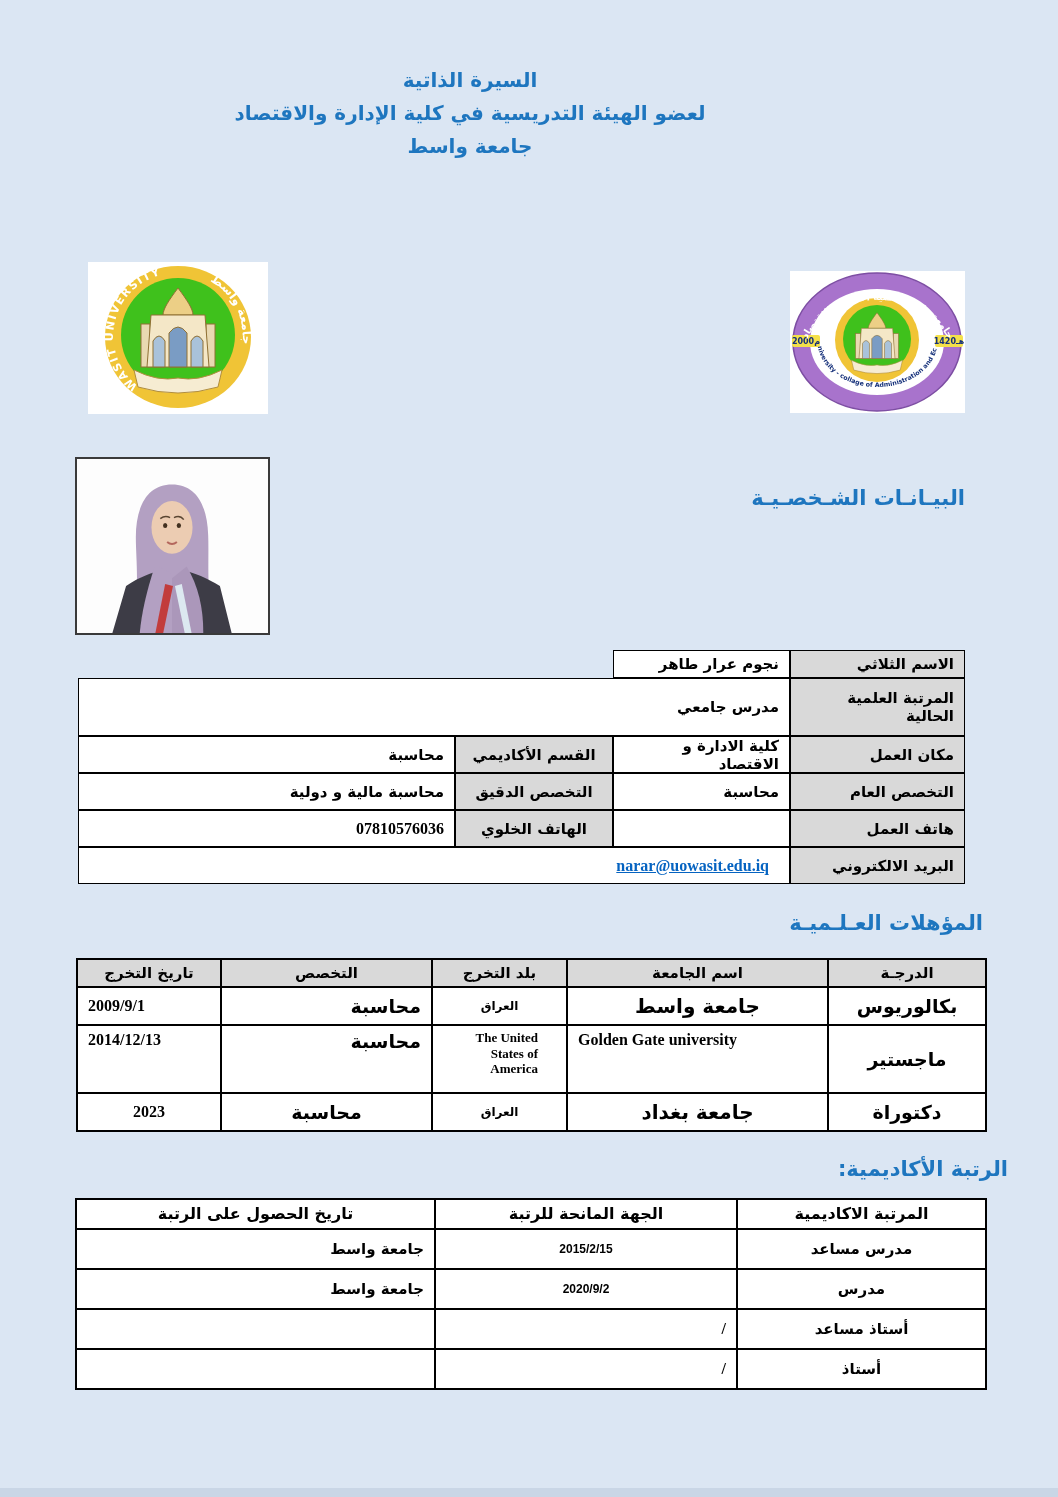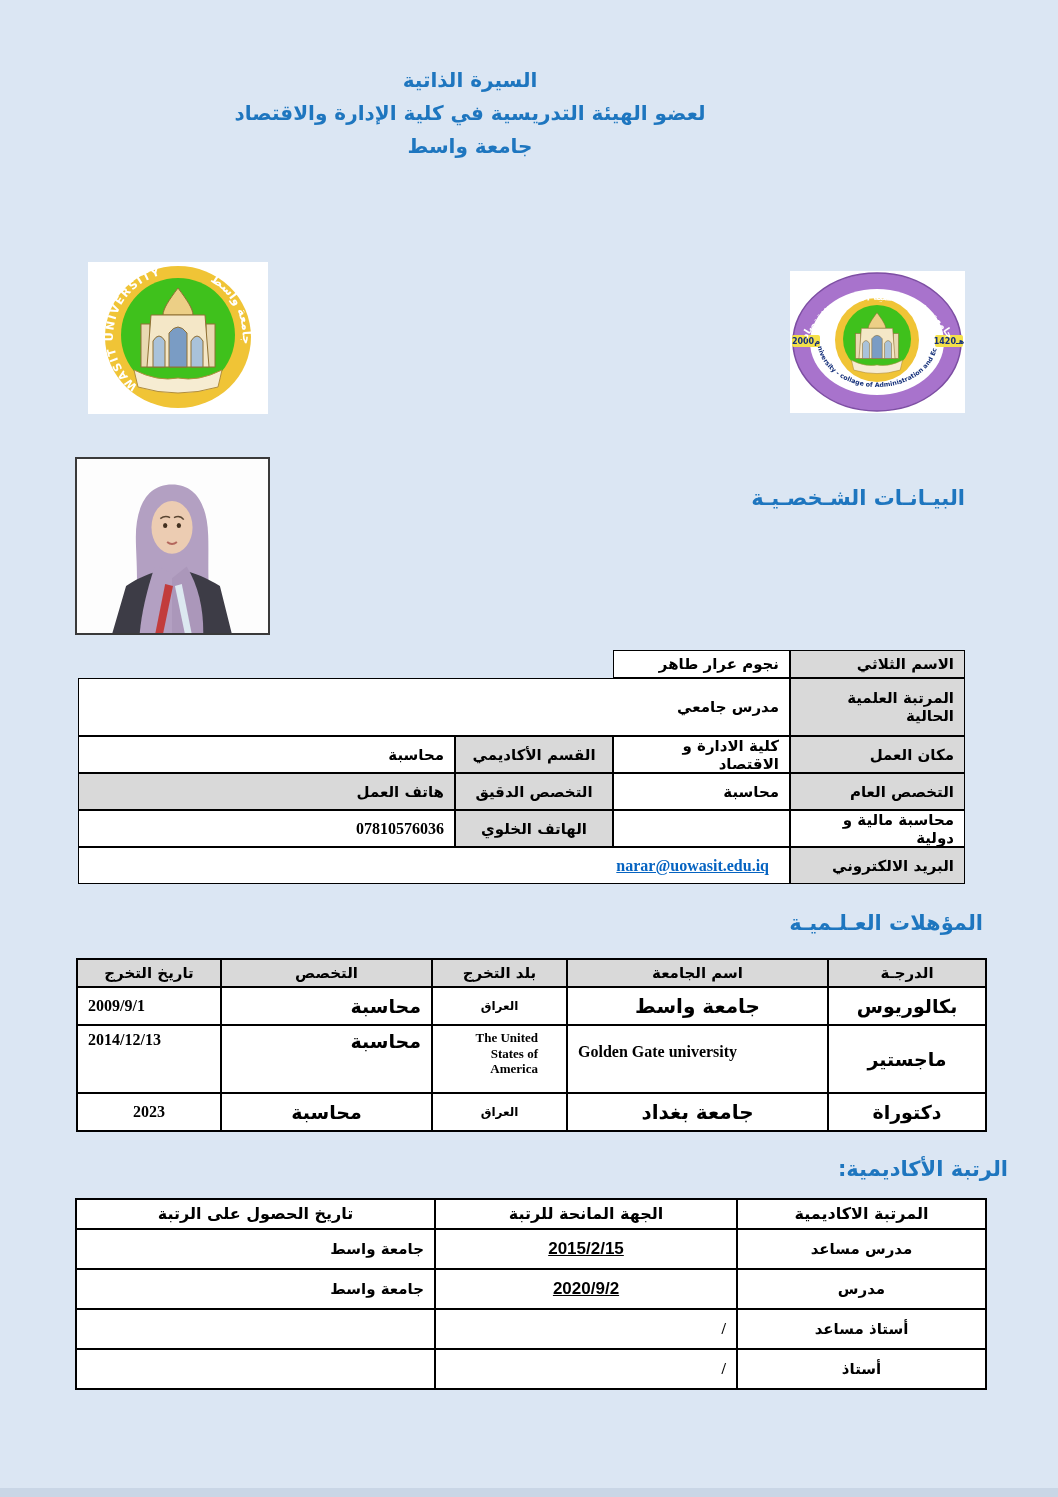--- a/index.html
+++ b/index.html
@@ -42,21 +42,21 @@
   .ctr{justify-content:center;text-align:center;padding:0 4px;}
   .endj{justify-content:flex-end;}
   .ltr{direction:ltr;}
   .s2{grid-column:span 2;}
   .s3{grid-column:span 3;}
   .serif{font-family:"Liberation Serif",serif;}
   .sans{font-family:"Liberation Sans",sans-serif;}
   .f12{font-size:12px;}
   .f13{font-size:13px;}
   .f16{font-size:16px;}
-  .f17{font-size:17px;text-decoration:underline;}
+  .f17{font-size:12px;}
   .f19{font-size:19px;}
   .f20{font-size:20px;}
   .pad14{padding:0 28px;}
   a.em{color:var(--link-blue);font-weight:bold;font-family:"Liberation Serif",serif;
        font-size:16px;}
 </style>
 </head>
 <body>
 
 <div class="page">
@@ -156,23 +156,23 @@
     <div class="c s3">مدرس جامعي</div>
 
     <div class="c lab">مكان العمل</div>
     <div class="c">كلية الادارة و الاقتصاد</div>
     <div class="c lab ctr">القسم الأكاديمي</div>
     <div class="c">محاسبة</div>
 
     <div class="c lab">التخصص العام</div>
     <div class="c">محاسبة</div>
     <div class="c lab ctr">التخصص الدقيق</div>
+    <div class="c">محاسبة مالية و دولية</div>
+
     <div class="c lab">هاتف العمل</div>
-
-    <div class="c">محاسبة مالية و دولية</div>
     <div class="c"></div>
     <div class="c lab ctr">الهاتف الخلوي</div>
     <div class="c ltr endj serif f16">07810576036</div>
 
     <div class="c lab">البريد الالكتروني</div>
     <div class="c s3" style="padding:0 20px;">
       <a class="em ltr" href="#">narar@uowasit.edu.iq</a>
     </div>
   </div>
 
@@ -185,21 +185,21 @@
     <div class="c lab ctr">التخصص</div>
     <div class="c lab ctr">تاريخ التخرج</div>
 
     <div class="c ctr f19">بكالوريوس</div>
     <div class="c ctr f20">جامعة واسط</div>
     <div class="c ctr f12">العراق</div>
     <div class="c f19">محاسبة</div>
     <div class="c ltr serif f16">2009/9/1</div>
 
     <div class="c ctr f19">ماجستير</div>
-    <div class="c ltr serif f16" style="align-items:flex-start;padding-top:16px;">Golden Gate university</div>
+    <div class="c ltr serif f16" style="align-items:flex-start;padding-top:4px;">Golden Gate university</div>
     <div class="c ltr endj serif f13 pad14" style="text-align:right;align-items:flex-start;padding-top:4px;">The United States of America</div>
     <div class="c f19" style="align-items:flex-start;padding-top:4px;">محاسبة</div>
     <div class="c ltr serif f16" style="align-items:flex-start;padding-top:4px;">2014/12/13</div>
 
     <div class="c ctr f19">دكتوراة</div>
     <div class="c ctr f20">جامعة بغداد</div>
     <div class="c ctr f12">العراق</div>
     <div class="c ctr f19">محاسبة</div>
     <div class="c ltr ctr serif f16">2023</div>
   </div>

